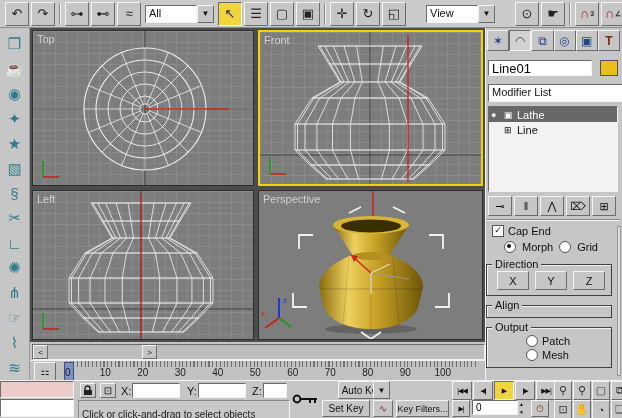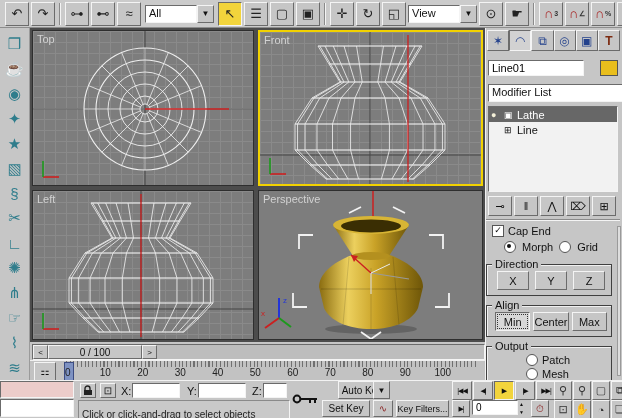--- a/index.html
+++ b/index.html
@@ -37,21 +37,21 @@
   .vp.activeVp{border:2px solid #f2d200}
   .vp-label{position:absolute;left:4px;top:2px;color:#d2d2d2;font-size:11px;z-index:3}
   .vp svg{position:absolute;left:0;top:0;z-index:1}
   
   #command-panel{left:485px;top:28px;width:137px;height:352px;background:#c6c6c6;border-left:1px solid #f2f2f2}
   #cp-tabs{left:487px;top:30px;width:133px;height:20px;display:flex}
   .cp-tab{width:21px;height:19px;font-size:12px;color:#23418c;background:#c6c6c6;
     border:1px solid;border-color:#f4f4f4 #6b6b6b #6b6b6b #f4f4f4}
   .cp-tab.active{border-color:#6b6b6b #f4f4f4 #f4f4f4 #6b6b6b;background:#d2d2d2}
   .cp-tab[data-name="tab-utilities"]{color:#7c2a10;font-weight:bold}
-  #name-field{left:488px;top:60px;width:96px;height:16px;padding:1px 3px;font-size:11px}
+  #name-field{left:488px;top:60px;width:104px;height:16px;padding:1px 3px;font-size:13px}
   #color-swatch{left:600px;top:60px;width:18px;height:16px;background:#e9be1d;border:1px solid #555}
   #modifier-list{left:488px;top:84px;width:152px}
   #modifier-list .cval{flex:1}
   #stack-box{left:488px;top:106px;width:130px;height:86px;background:#f2f2f2;
     border:1px solid;border-color:#6b6b6b #f4f4f4 #f4f4f4 #6b6b6b;overflow:hidden}
   .stack-row{height:15px;display:flex;align-items:center;padding-left:2px;gap:3px;color:#111}
   .stack-row.active{background:#676767;color:#fff}
   .stack-row .s-bulb{width:10px;font-size:9px;color:#f4f0d8}
   .stack-row .s-box{width:10px;font-size:9px}
   #stack-tools{left:488px;top:196px;width:130px;height:20px;display:flex;gap:2px}
@@ -141,21 +141,21 @@
       <span class="btn raised tb-icon" data-name="select-and-move-button">
         <span>✛</span>
       </span>
       <span class="btn raised tb-icon" data-name="select-and-rotate-button">
         <span>↻</span>
       </span>
       <span class="btn raised tb-icon" data-name="select-and-scale-button">
         <span>◱</span>
       </span>
     </div>
-  <div class="combo" data-name="reference-coordinate-dropdown" style="margin:0 1px">
+  <div class="combo" data-name="reference-coordinate-dropdown" style="margin:0 19px">
     <span class="cval" data-name="reference-coordinate-value">View</span>
     <span class="btn raised carr" data-name="chevron-down-icon">▼</span>
   </div>
   <div class="tb-group">
       <span class="btn raised tb-icon" data-name="use-pivot-center-button">
         <span>⊙</span>
       </span>
       <span class="btn raised tb-icon" data-name="select-and-manipulate-button">
         <span>☛</span>
       </span>
@@ -442,52 +442,40 @@
         <span class="btn raised sq-btn" data-name="direction-y-button">
           <span>Y</span>
         </span>
         <span class="btn raised sq-btn" data-name="direction-z-button">
           <span>Z</span>
         </span>
       </div>
   </div>
   <div class="group" data-name="align-group">
     <span class="group-label">Align</span>
-    <div style="display:flex;justify-content:center;gap:3px">
-        <span class="btn raised sq-btn active" style="width:38px" data-name="align-min-button">
-          <span>Min</span>
-        </span>
-        <span class="btn raised sq-btn" style="width:38px" data-name="align-center-button">
-          <span>Center</span>
-        </span>
-        <span class="btn raised sq-btn" style="width:38px" data-name="align-max-button">
-          <span>Max</span>
-        </span>
-      </div>
   </div>
   <div class="group" data-name="output-group">
     <span class="group-label">Output</span>
     <div>
         <div class="rowline" style="justify-content:center;padding:1px" data-name="output-patch-radio">
         <span class="radio" data-name="output-radio"></span>
         <span style="width:34px">Patch</span>
       </div>
         <div class="rowline active" style="justify-content:center;padding:1px" data-name="output-mesh-radio">
         <span class="radio" data-name="output-radio"></span>
         <span style="width:34px">Mesh</span>
       </div>
       </div>
   </div>
 </div>
 <div id="rollout-scroll" class="abs" data-name="rollout-scrollbar"></div>
 
 <div id="timeslider" class="abs" data-name="time-slider-row">
   <div id="ts-track" data-name="time-slider-track"></div>
   <span id="ts-prev" class="btn raised" data-name="previous-frame-arrow">&lt;</span>
-  <span id="ts-handle" class="btn raised" data-name="time-slider-handle">0 / 100</span>
   <span id="ts-next" class="btn raised" data-name="next-frame-arrow">&gt;</span>
 </div>
 <div id="trackbar" class="abs" data-name="track-bar">
   <span id="tb-curve" class="btn raised" data-name="mini-curve-editor-button">⚏</span>
   <div id="tb-ruler" data-name="track-bar-ruler"></div>
   <div id="tb-frame" data-name="current-frame-indicator"></div>
   <div id="tb-labels" data-name="track-bar-labels">
       <span class="tick" data-name="tick-label">0</span>
       <span class="tick" data-name="tick-label">10</span>
       <span class="tick" data-name="tick-label">20</span>

